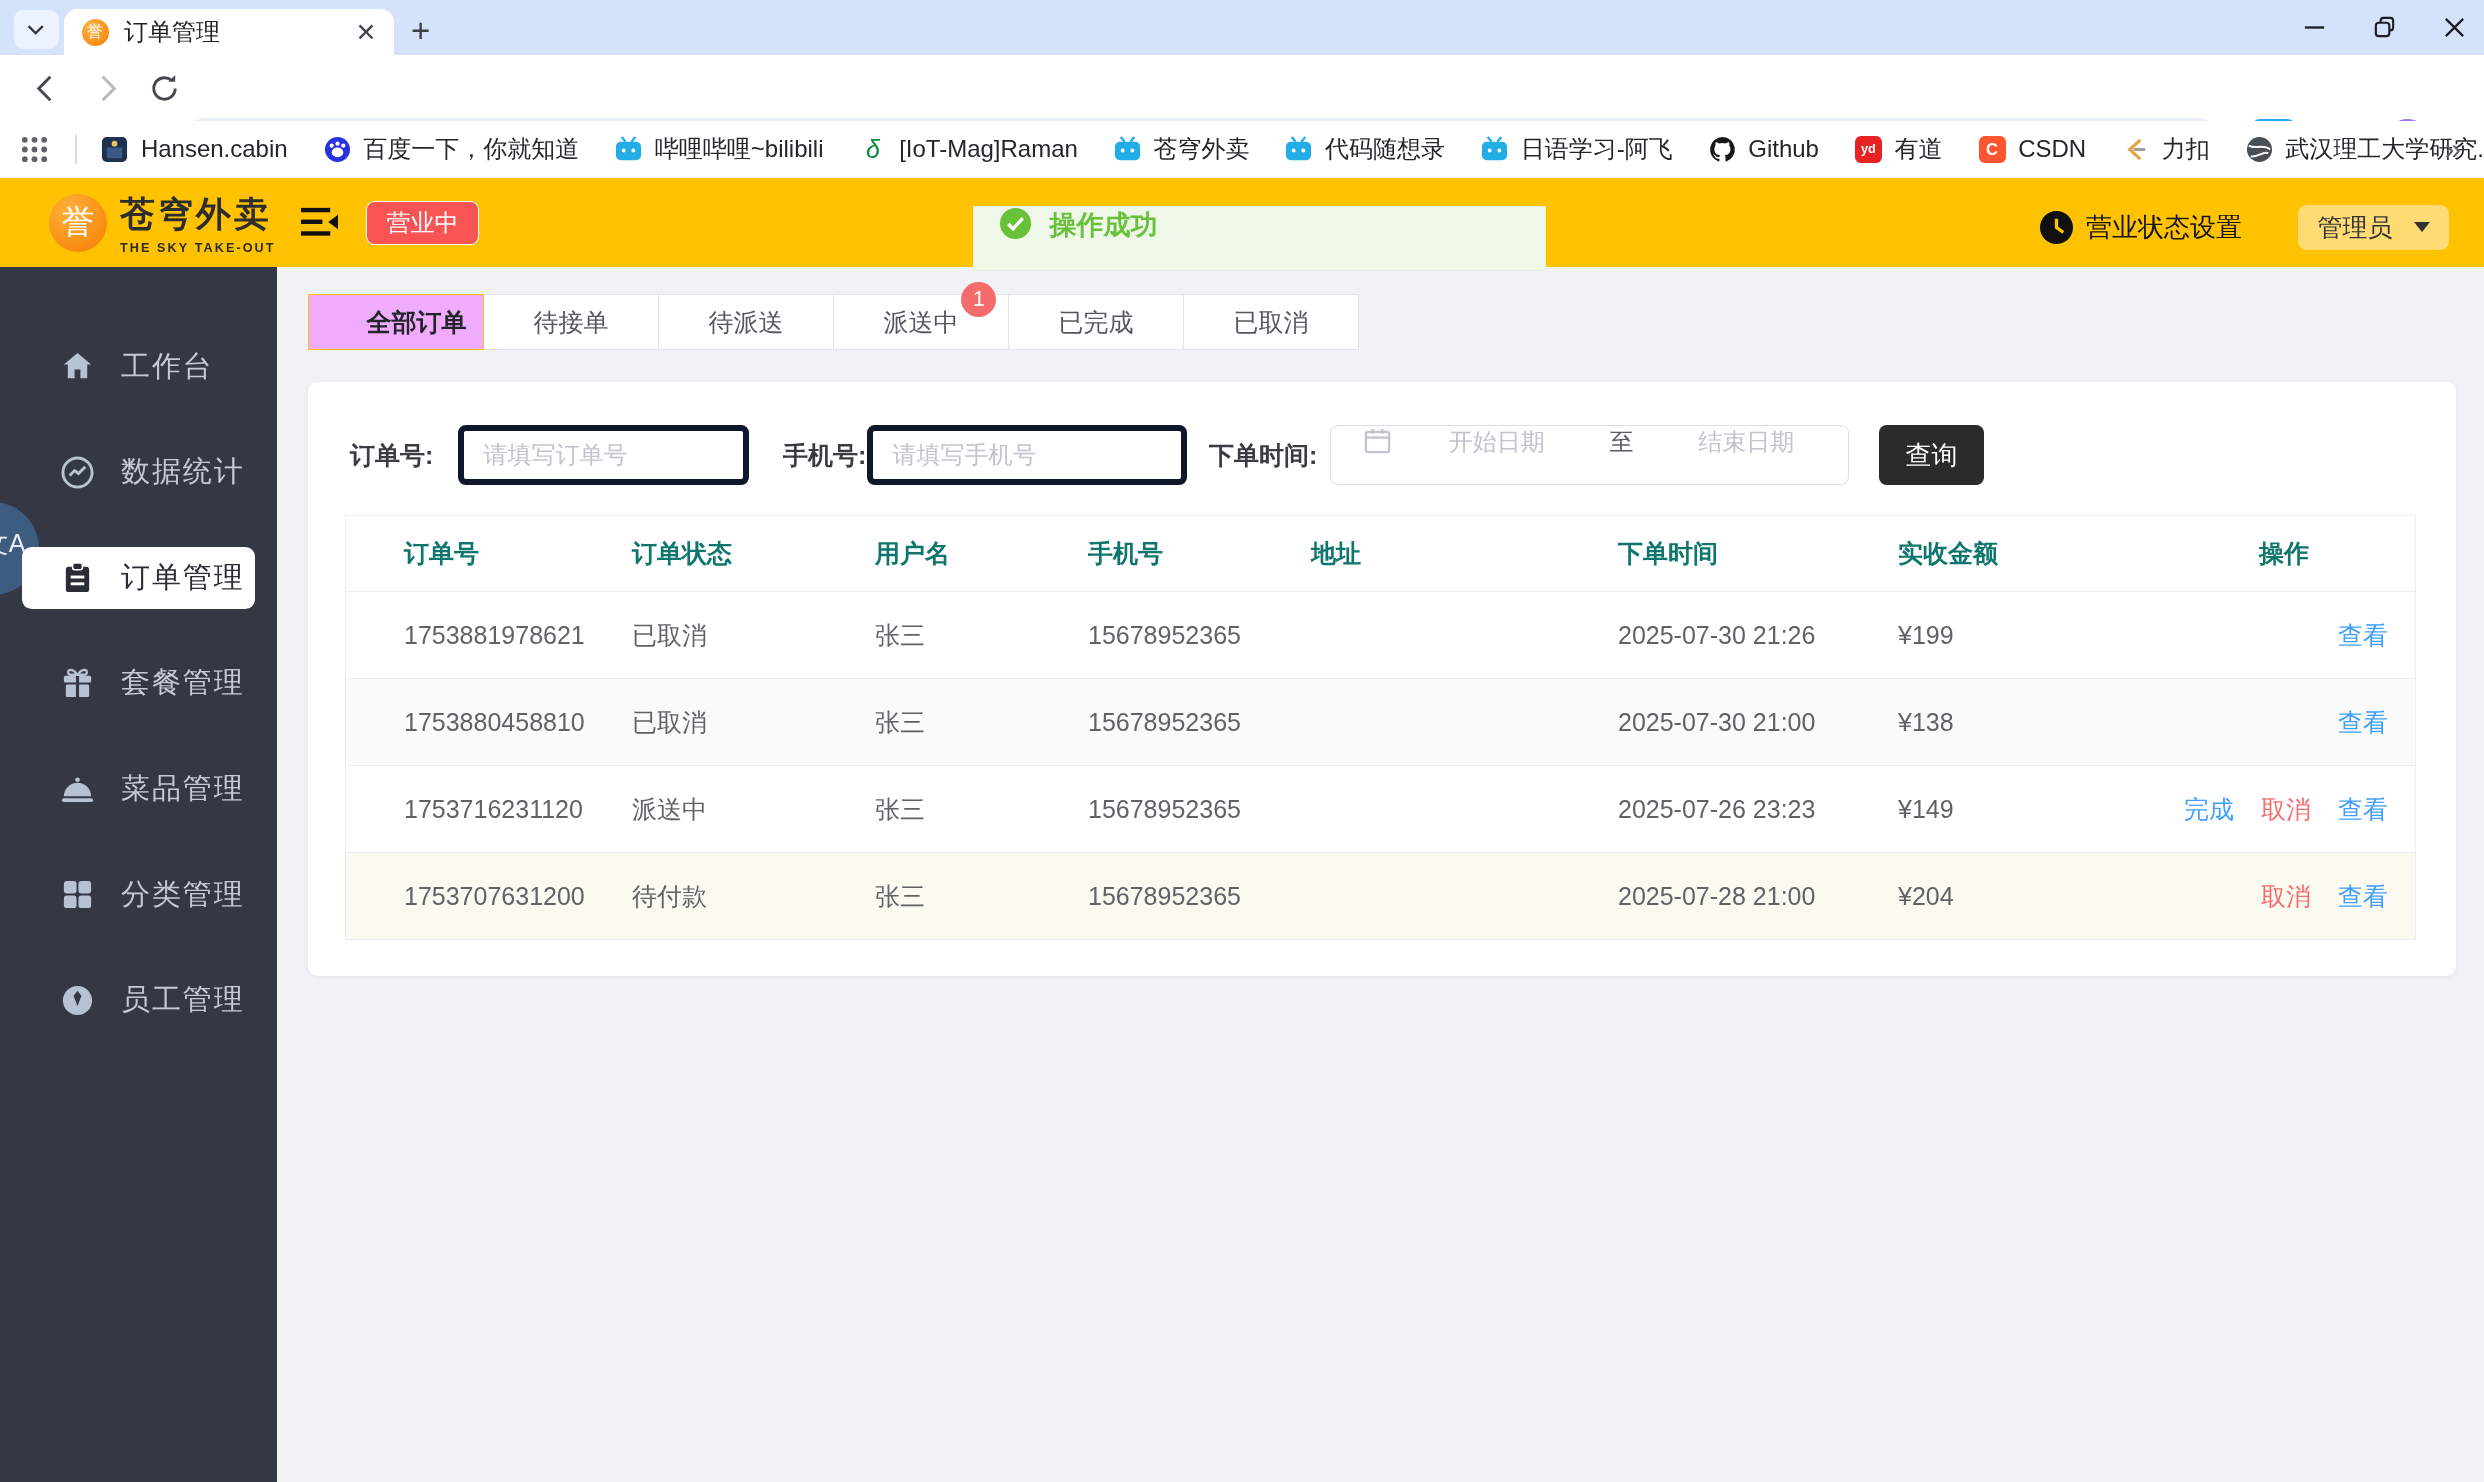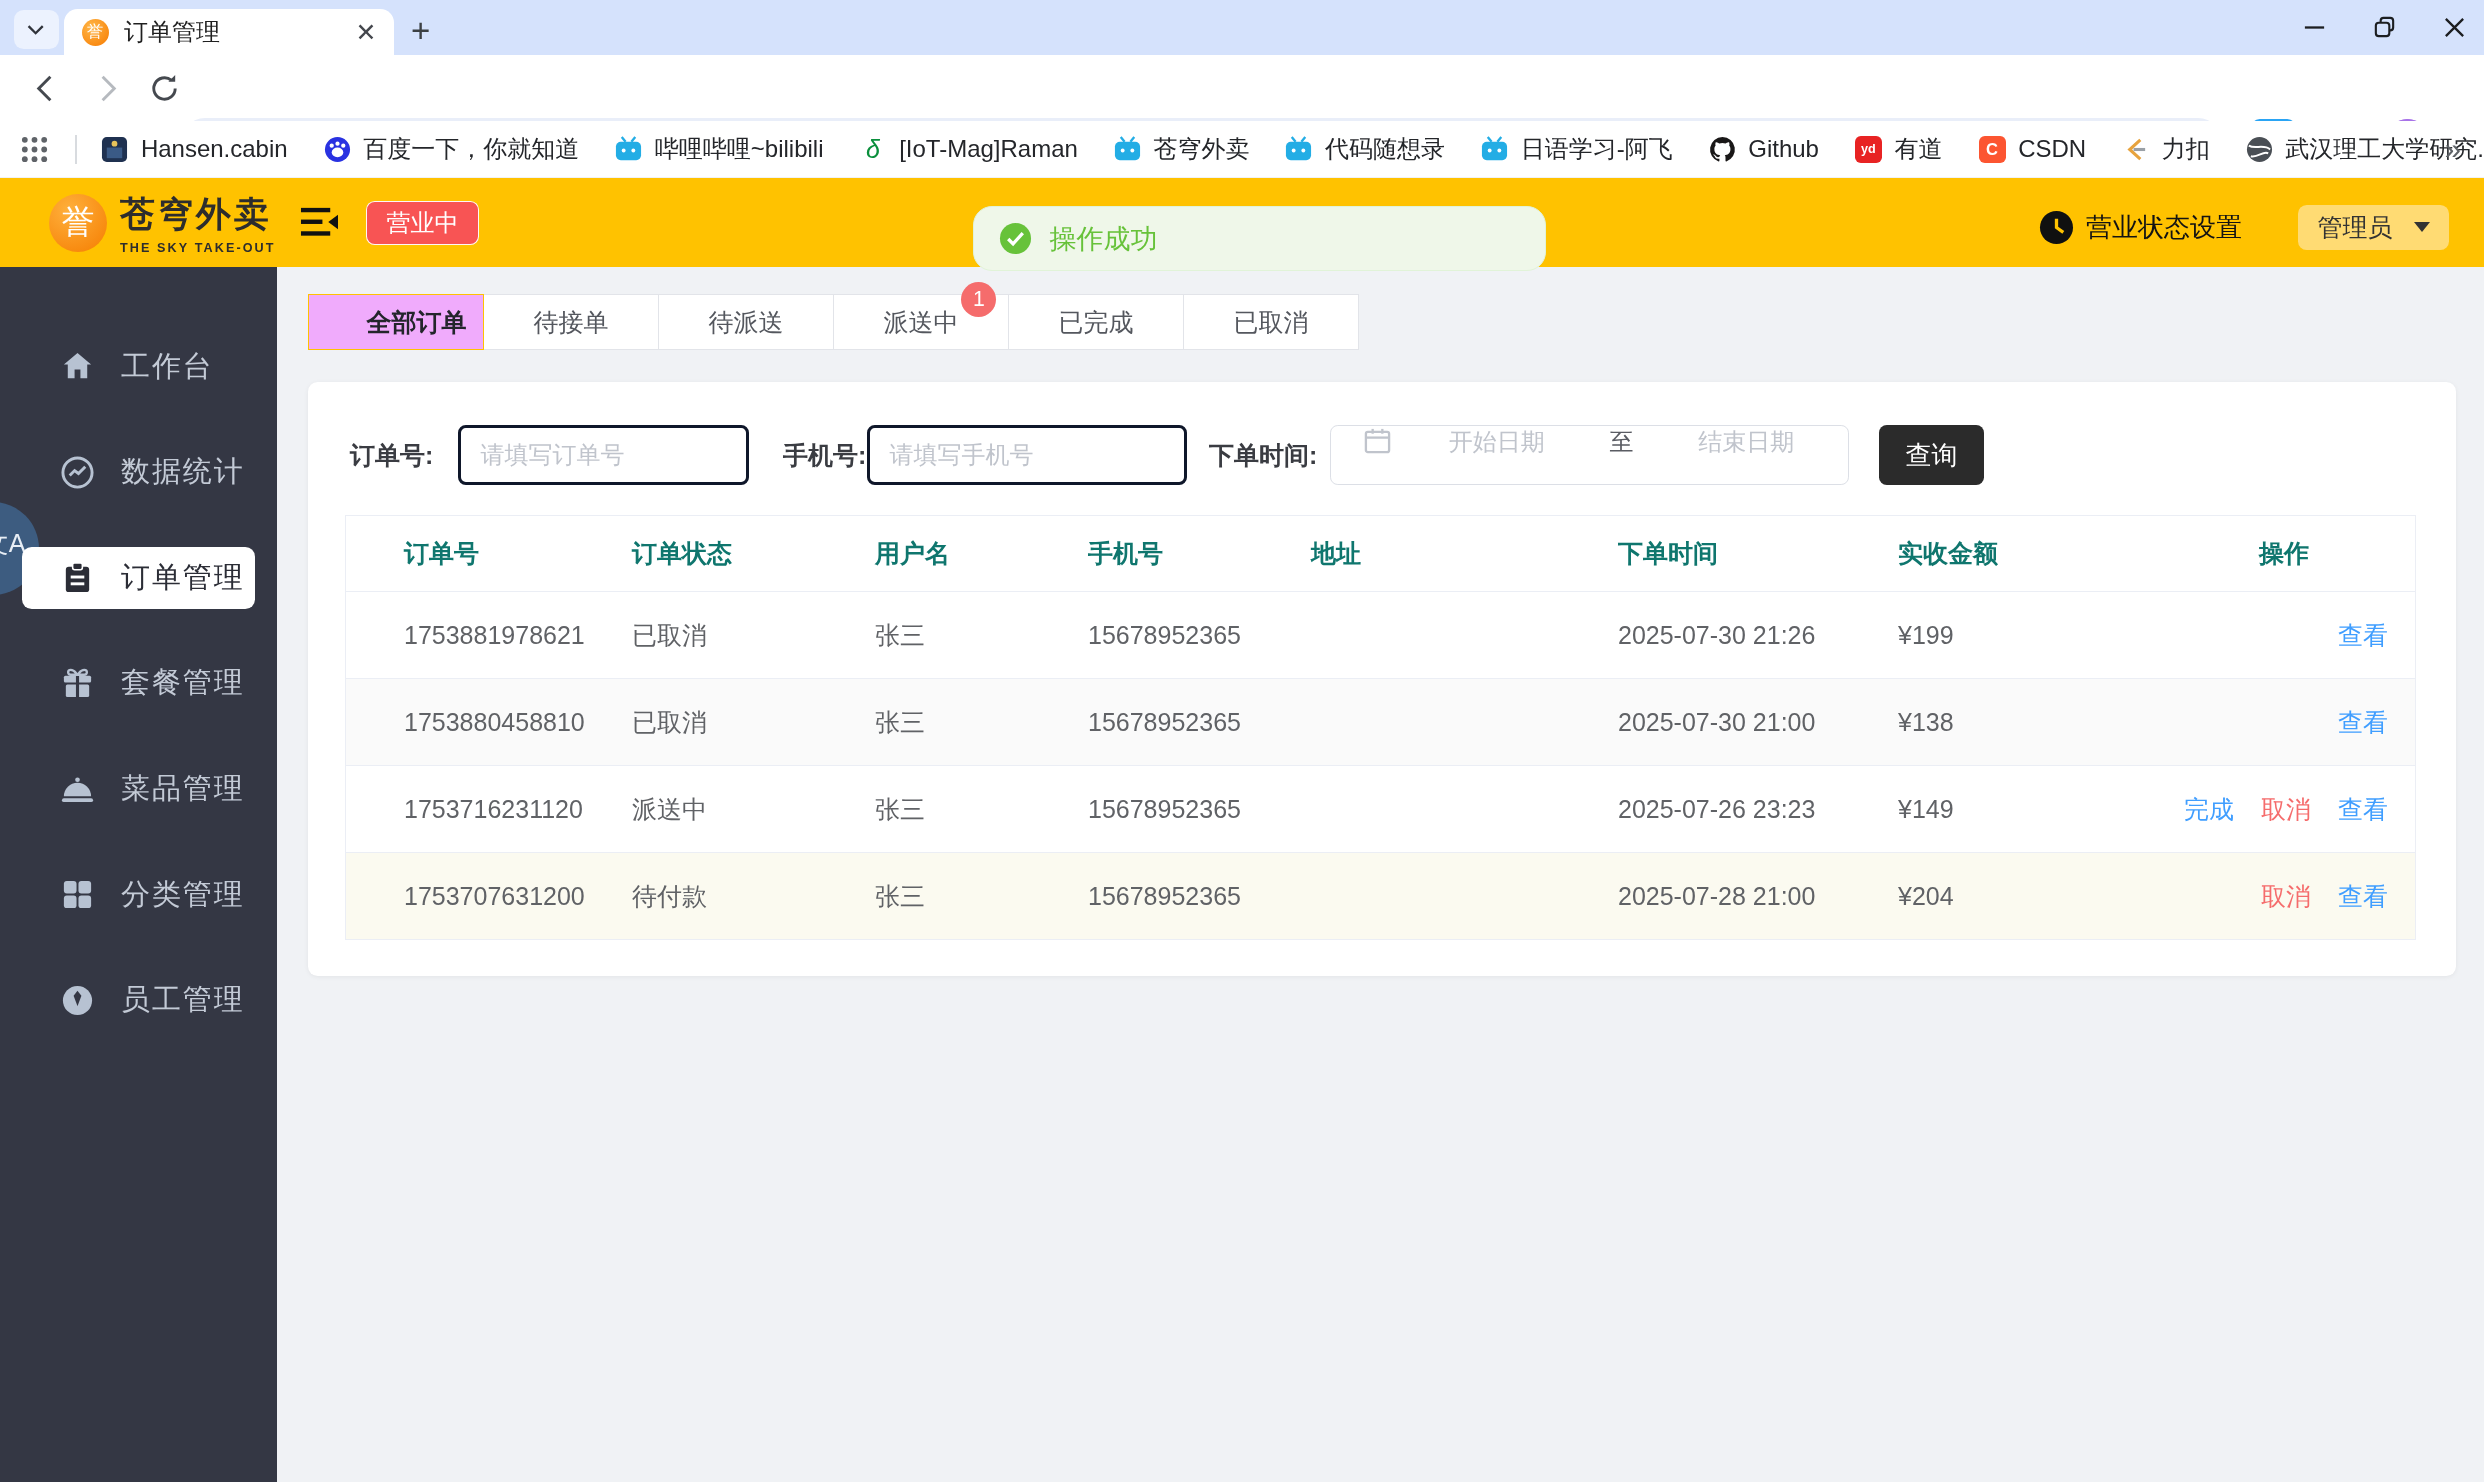--- a/index.html
+++ b/index.html
@@ -61,21 +61,21 @@
   .hdr-right { position:absolute; right:35px; top:0; height:98px; display:flex; align-items:center; }
   .clock-ic { width:35px; height:35px; }
   .biz-label { font-size:26px; color:#131313; margin:0 56px 0 11.6px; font-weight:500; }
   .admin-box { width:151px; height:45px; border-radius:8.7px; background:#FFDB73; display:flex; align-items:center;
     padding:0 19.4px; justify-content:space-between; }
   .admin-name { font-size:25px; color:#333; }
   .caret { width:0; height:0; border-left:8.7px solid transparent; border-right:8.7px solid transparent; border-top:10.7px solid #333; }
 
   
   .toast { position:absolute; left:973px; top:206px; width:573px; height:65px; background:#EFF7E9;
-    border:1px solid #E1F3D8; border-radius:19px; display:flex; align-items:center; padding:0 25px; z-index:60; }
+    border:1px solid #E1F3D8; border-radius:0; display:flex; align-items:flex-start; padding:0 25px; z-index:60;font-weight:bold; }
   .toast-ic { width:33px; height:33px; flex:none; }
   .toast-msg { font-size:27px; color:#67C23A; margin-left:17.5px; }
 
   
   .sidebar { position:absolute; left:0; top:267px; width:277px; height:1216px; background:#343744; padding-top:54px; }
   .side-item { height:91px; }
   .side-pill { height:62px; margin:14.6px 22px; border-radius:9.7px; display:flex; align-items:center;
     padding-left:38px; color:#C3CAD6; position:relative; z-index:2; }
   .side-pill .si { width:35px; height:35px; flex:none; color:#B7C2D2; }
   .side-pill .sl { font-size:29px; margin-left:26px; letter-spacing:1.9px; }
@@ -93,21 +93,21 @@
   .tabbtn:first-child { margin-left:0; }
   .tabbtn.active { background:#f0abfc; border-color:#FFC200; color:#23252B; font-weight:bold; z-index:2;padding-left:41px; }
   .tab-badge { position:absolute; top:-12.6px; right:11.6px; min-width:35px; height:35px; border-radius:17.5px;
     background:#F56C6C; color:#fff; font-size:21.3px; display:flex; align-items:center; justify-content:center; }
   .tab-badge:empty { display:none; }
 
   .card { position:absolute; left:31px; top:115px; width:2148px; height:594px; background:#fff; border-radius:9.7px;
     box-shadow:0 1px 4.9px rgba(0,0,0,.06); }
   .filters { position:absolute; left:0; top:43px; width:100%; height:60px; }
   .flabel { position:absolute; top:0; height:60px; display:flex; align-items:center; font-size:25px; color:#3A3C42; font-weight:600; }
-  .finput { position:absolute; top:0; height:60px; border:3px solid #0f172a; border-radius:7.8px; font-size:24px;
+  .finput { position:absolute; top:0; height:60px; border:6px solid #0f172a; border-radius:7.8px; font-size:24px;
     color:#606266; padding:0 19.4px; outline:none; background:#fff; font-family:inherit; }
   .finput::placeholder { color:#C0C4CC; }
   .daterange { position:absolute; left:1022px; top:0; width:519px; height:60px; border:1px solid #DCDFE6; border-radius:7.8px;
     display:flex; padding:0 32px;gap:35px; }
   .cal-ic { width:29px; height:29px; color:#C0C4CC; flex:none; }
   .dr-ph { flex:1; text-align:center; font-size:24px; color:#C0C4CC; }
   .dr-to { font-size:24px; color:#5A5C63; padding:0 7.8px; }
   .search-btn { position:absolute; left:1571px; top:0; width:105px; height:60px; background:#2B2B2B; color:#fff;
     border:none; border-radius:7.8px; font-size:26px; font-family:inherit; }
 

